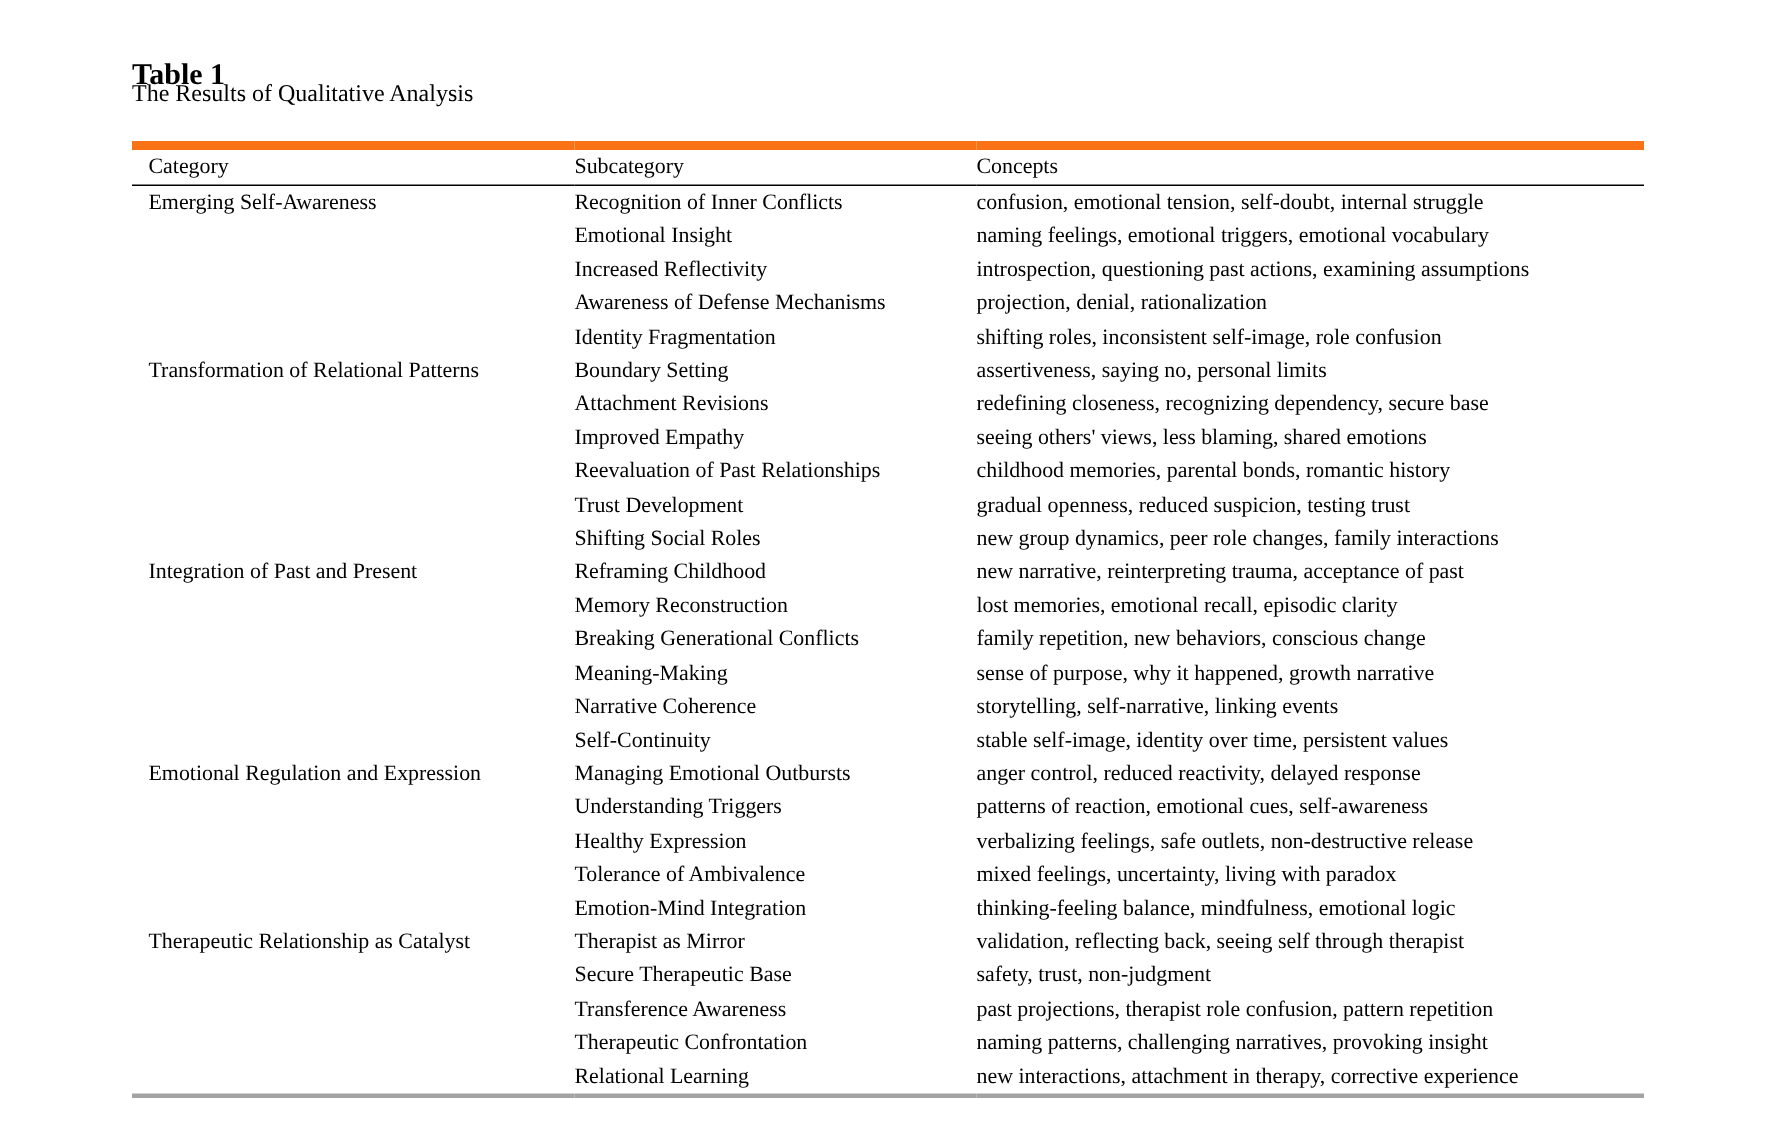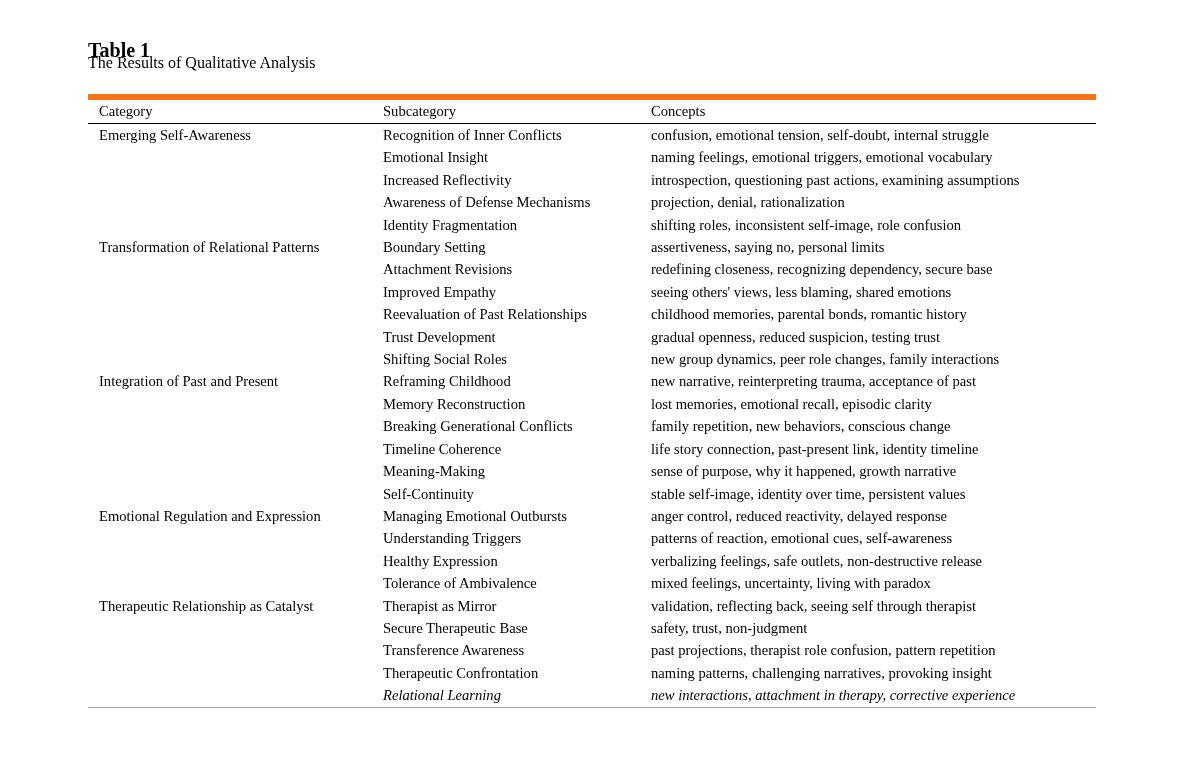--- a/index.html
+++ b/index.html
@@ -44,22 +44,21 @@
       border-top: 6px solid #f97316;
       border-bottom: 1px solid #000;
       font-weight: normal;
       text-align: left;
       padding: 0;
       height: 22px;
       line-height: 23px;
       vertical-align: bottom;
     }
     .results-table tbody tr:last-child td {
-      border-bottom: 1px solid #a3a3a3;
-      font-style: italic;
+      border-bottom: 3px solid #a3a3a3;
     }
     .results-table td {
       padding: 0;
       height: 22.4px;
       white-space: nowrap;
       vertical-align: top;
     }
     .col-category { width: 284px; padding-left: 11px !important; }
     .col-sub { width: 268px; }
     .results-table th.col-category,
@@ -149,27 +148,27 @@
         <td class="col-sub">Memory Reconstruction</td>
         <td class="col-concepts">lost memories, emotional recall, episodic clarity</td>
       </tr>
       <tr>
         <td class="col-category"></td>
         <td class="col-sub">Breaking Generational Conflicts</td>
         <td class="col-concepts">family repetition, new behaviors, conscious change</td>
       </tr>
       <tr>
         <td class="col-category"></td>
-        <td class="col-sub">Timeline Coherence</td>
-        <td class="col-concepts">life story connection, past-present link, identity timeline</td>
-      </tr>
-      <tr>
-        <td class="col-category"></td>
         <td class="col-sub">Meaning-Making</td>
         <td class="col-concepts">sense of purpose, why it happened, growth narrative</td>
+      </tr>
+      <tr>
+        <td class="col-category"></td>
+        <td class="col-sub">Narrative Coherence</td>
+        <td class="col-concepts">storytelling, self-narrative, linking events</td>
       </tr>
       <tr>
         <td class="col-category"></td>
         <td class="col-sub">Self-Continuity</td>
         <td class="col-concepts">stable self-image, identity over time, persistent values</td>
       </tr>
       <tr>
         <td class="col-category">Emotional Regulation and Expression</td>
         <td class="col-sub">Managing Emotional Outbursts</td>
         <td class="col-concepts">anger control, reduced reactivity, delayed response</td>
@@ -181,20 +180,25 @@
       </tr>
       <tr>
         <td class="col-category"></td>
         <td class="col-sub">Healthy Expression</td>
         <td class="col-concepts">verbalizing feelings, safe outlets, non-destructive release</td>
       </tr>
       <tr>
         <td class="col-category"></td>
         <td class="col-sub">Tolerance of Ambivalence</td>
         <td class="col-concepts">mixed feelings, uncertainty, living with paradox</td>
+      </tr>
+      <tr>
+        <td class="col-category"></td>
+        <td class="col-sub">Emotion-Mind Integration</td>
+        <td class="col-concepts">thinking-feeling balance, mindfulness, emotional logic</td>
       </tr>
       <tr>
         <td class="col-category">Therapeutic Relationship as Catalyst</td>
         <td class="col-sub">Therapist as Mirror</td>
         <td class="col-concepts">validation, reflecting back, seeing self through therapist</td>
       </tr>
       <tr>
         <td class="col-category"></td>
         <td class="col-sub">Secure Therapeutic Base</td>
         <td class="col-concepts">safety, trust, non-judgment</td>

